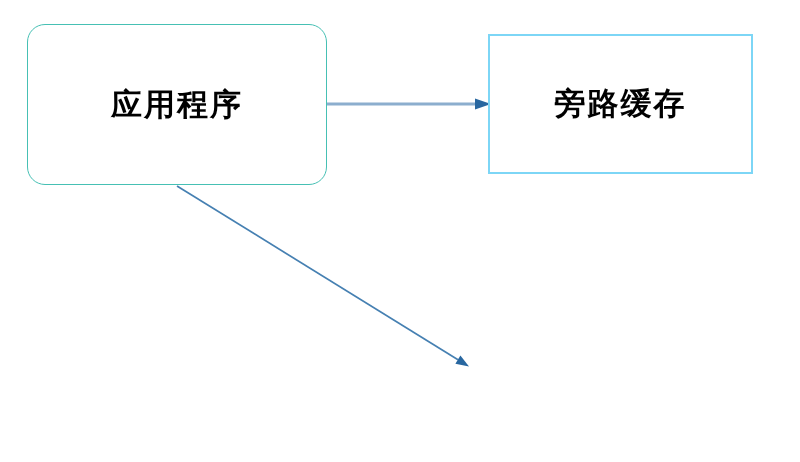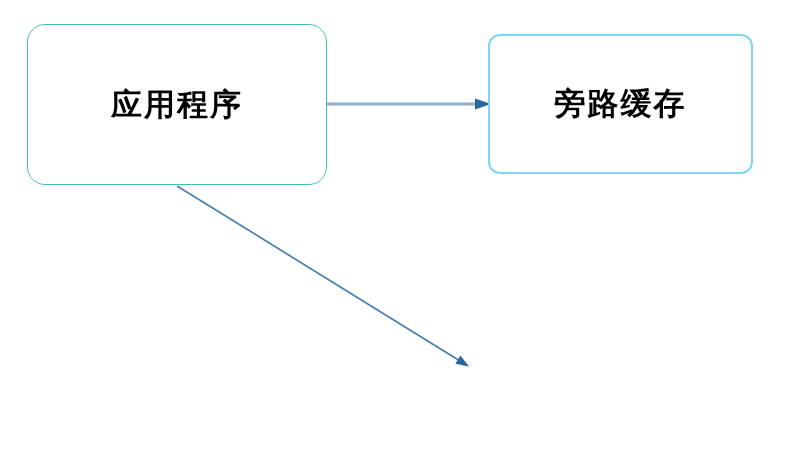--- a/index.html
+++ b/index.html
@@ -74,18 +74,18 @@
     <g>
       <line x1="177" y1="186" x2="458" y2="359.7" stroke-width="1.7" stroke="#4680b2"></line>
       <polygon points="469,366.5 455.4,363.8 460.4,355.6" fill="#2867a0"></polygon>
     </g>
   </svg>
 
   <div class="node node-application" style="border-color: rgb(70, 192, 180);">
     <span class="label">应用程序</span>
   </div>
 
-  <div class="node node-cache-aside" style="border-color: rgb(125, 214, 246); border-radius: 12px;">
+  <div class="node node-cache-aside" style="border-color: rgb(125, 214, 246);">
     <span class="label">旁路缓存</span>
   </div>
 
 
 </div>
 
 </body></html>

